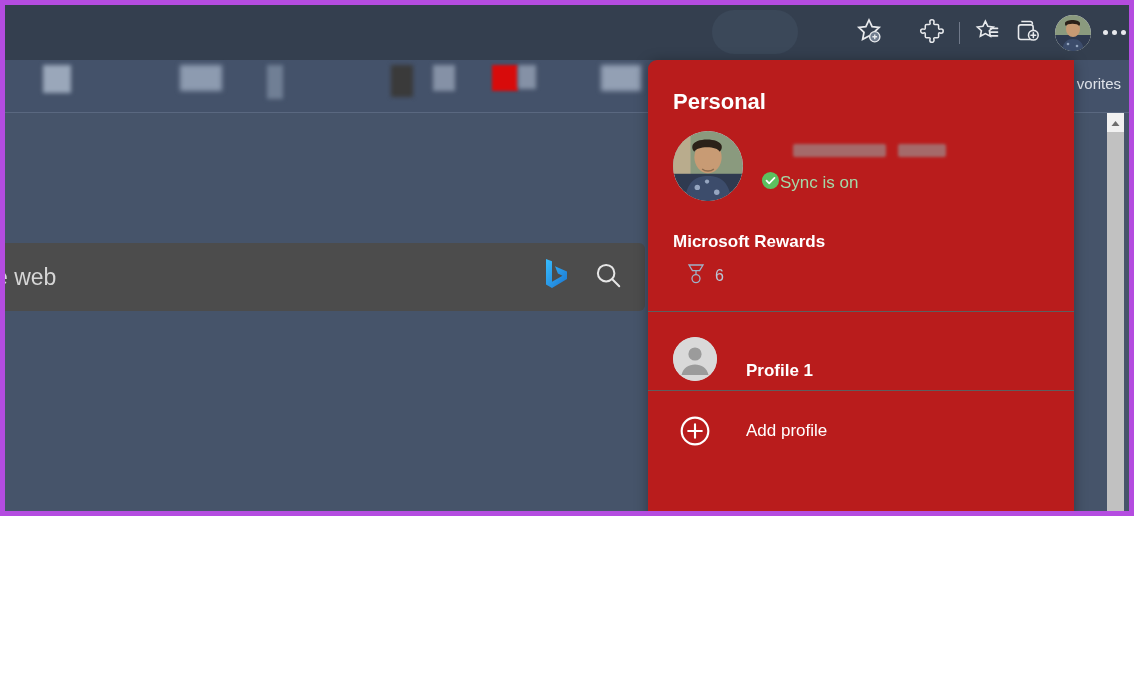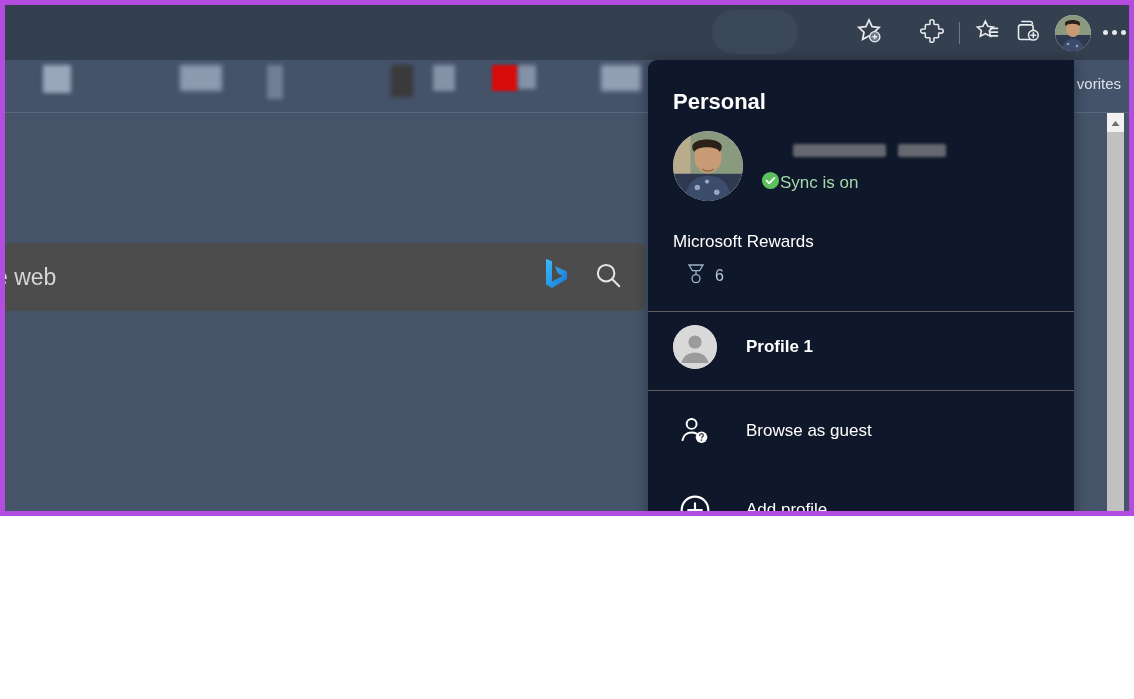--- a/index.html
+++ b/index.html
@@ -143,21 +143,21 @@
     width: 17px;
     height: 490px;
     background: #c1c1c1;
   }
   
   .flyout {
     position: absolute;
     left: 643px; top: 55px;
     width: 426px;
     height: 639px;
-    background: #0f172a;
+    background: #b91c1c;
     border-top-left-radius: 9px;
     box-shadow: 0 2px 14px rgba(0,0,0,0.35);
     overflow: hidden;
   }
   .fl-title {
     color: #ffffff;
     font-size: 22px;
     font-weight: bold;
     margin: 29px 0 0 25px;
   }
@@ -195,41 +195,41 @@
   .mps {
     display: inline-block;
     margin-left: 25px;
     color: #cfe0f2;
     font-size: 17px;
     text-decoration: underline;
   }
   .rw-title {
     color: #ffffff;
     font-size: 17px;
-    font-weight: normal;
+    font-weight: bold;
     margin: 17px 0 0 25px;
   }
   .rw-row {
     display: flex;
     align-items: center;
     gap: 9px;
     margin: 11px 0 0 38px;
   }
   .rw-pts {
     color: #b9c6d6;
     font-size: 16px;
   }
   .hr {
     height: 1px;
     background: #5e5e5e;
     margin-top: 22px;
   }
   .p-item {
     display: flex;
-    align-items: center;
+    align-items: flex-end;
     height: 69px;
     padding-left: 25px;
     box-sizing: border-box;
   }
   .p-ava {
     width: 44px; height: 44px;
     border-radius: 50%;
     background: #d9d9d9;
     overflow: hidden;
     flex: none;
@@ -456,32 +456,20 @@
           <path d="M8.5 38c1.6-7 7.2-10.4 13.5-10.4S33.9 31 35.5 38z" fill="#9b9b9b"></path>
         </svg>
       </span>
       <span class="p-name">Profile 1</span>
     </div>
 
 
 
     <div class="hr" style="margin-top:9px;"></div>
 
-    <div class="a-item">
-      <span class="a-ico">
-        <svg width="34" height="34" viewBox="0 0 24 24" fill="none" stroke="#ffffff" stroke-width="1.4">
-          <circle cx="9.6" cy="7" r="3.5"></circle>
-          <path d="M3.2 18.4c.5-3.4 3.2-5.4 6.4-5.4 1.3 0 2.5.3 3.5.9" stroke-linecap="round"></path>
-          <circle cx="16.6" cy="16.4" r="4.1" fill="#ffffff" stroke="none"></circle>
-          <path d="M15.3 15.1c.1-.8.8-1.3 1.5-1.2.7.1 1.2.7 1.1 1.3-.1.8-1 .8-1.1 1.6" stroke="#4b4b4b" stroke-width="1" stroke-linecap="round"></path>
-          <circle cx="16.6" cy="18.4" r=".65" fill="#4b4b4b" stroke="none"></circle>
-        </svg>
-      </span>
-      <span class="a-label">Browse as guest</span>
-    </div>
 
     <div class="a-item">
       <span class="a-ico">
         <svg width="34" height="34" viewBox="0 0 24 24" fill="none" stroke="#ffffff" stroke-width="1.5">
           <circle cx="12" cy="12" r="9.4"></circle>
           <path d="M12 7.2v9.6M7.2 12h9.6" stroke-linecap="round"></path>
         </svg>
       </span>
       <span class="a-label">Add profile</span>
     </div>

